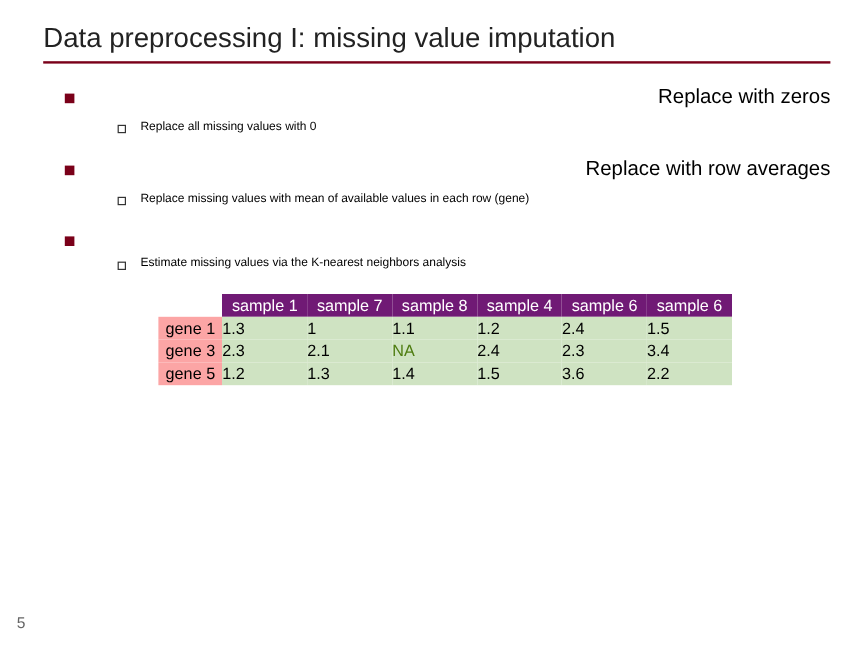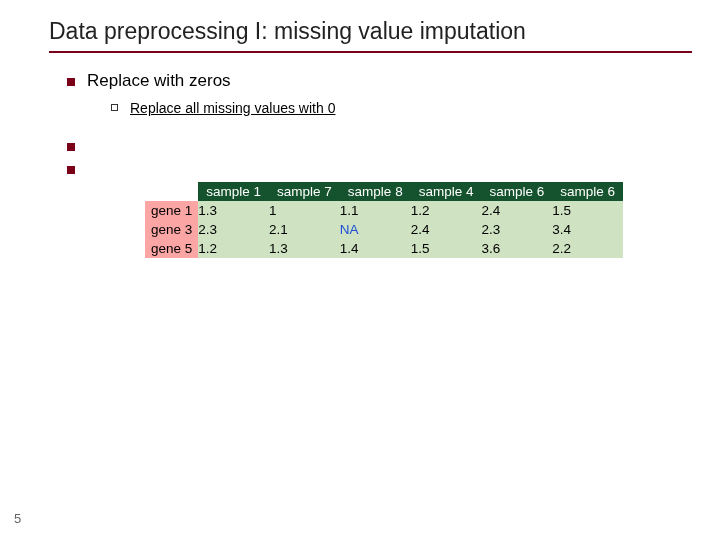--- a/index.html
+++ b/index.html
@@ -3,34 +3,34 @@
 <meta charset="utf-8">
 <style>
   * { box-sizing: border-box; margin: 0; padding: 0; }
   body {
     width: 720px; height: 540px;
     background: #fff;
     font-family: Arial, Helvetica, sans-serif;
     color: #000;
     position: relative;
   }
-  .slide { padding: 18px 28px 0 12px; margin-left: 37px; }
+  .slide { padding: 18px 28px 0 36px; }
   .title { font-size: 23px; font-weight: 400; color: #222; margin-bottom: 6px; }
   .rule { height: 2px; background: #7a0019; margin: 0 0 18px 0; }
-  .b1 { display: flex; align-items: flex-start; margin: 0 0 8px 18px; font-size: 17px; }
+  .b1 { display: flex; align-items: flex-start; margin: 0 0 8px 18px; font-size: 17px; justify-content: space-between; }
   .b1 .sq { width: 8px; height: 8px; background: #7a0019; margin: 7px 12px 0 0; flex-shrink: 0; }
-  .b2 { display: flex; align-items: flex-start; margin: 6px 0 18px 62px; font-size: 14px; text-decoration: underline; }
+  .b2 { display: flex; align-items: flex-start; margin: 6px 0 18px 62px; font-size: 10px; }
   .b2 .sq { width: 7px; height: 7px; border: 1px solid #333; margin: 5px 12px 0 0; flex-shrink: 0; background: #fff; }
   .b2 span.txt { text-align: justify; line-height: 1.35; }
   .table-wrap { margin: 0 0 0 96px; }
   table { border-collapse: collapse; font-size: 13.5px; }
-  th { background: #14532d; color: #fff; font-weight: 400; padding: 2px 8px; text-align: center; }
+  th { background: #701a75; color: #fff; font-weight: 400; padding: 2px 8px; text-align: center; }
   td.rh { background: #fca5a5; padding: 2px 6px; }
   td.v { background: #cfe3c2; padding: 2px 0; text-align: left; min-width: 64px; }
-  td.na { color: #1d4ed8; }
+  td.na { color: #4d7c0f; }
   thead th:first-child { background: transparent; }
   .pageno { position: absolute; left: 14px; bottom: 14px; font-size: 13px; color: #666; }
 </style>
 </head>
 <body>
 
 <div class="slide">
   <div class="title">Data preprocessing I: missing value imputation</div>
   <div class="rule"></div>
 
@@ -38,24 +38,33 @@
     <div class="sq"></div>
     <span>Replace with zeros</span>
   </div>
   <div class="b2">
     <div class="sq"></div>
     <span class="txt">Replace all missing values with 0</span>
   </div>
 
   <div class="b1">
     <div class="sq"></div>
+    <span>Replace with row averages</span>
+  </div>
+  <div class="b2">
+    <div class="sq"></div>
+    <span class="txt">Replace missing values with mean of available values in each row (gene)</span>
   </div>
 
   <div class="b1">
     <div class="sq"></div>
+  </div>
+  <div class="b2">
+    <div class="sq"></div>
+    <span class="txt">Estimate missing values via the K-nearest neighbors analysis</span>
   </div>
 
   <div class="table-wrap">
     <table>
       <thead>
         <tr>
           <th></th>
           <th>sample 1</th>
           <th>sample 7</th>
           <th>sample 8</th>

